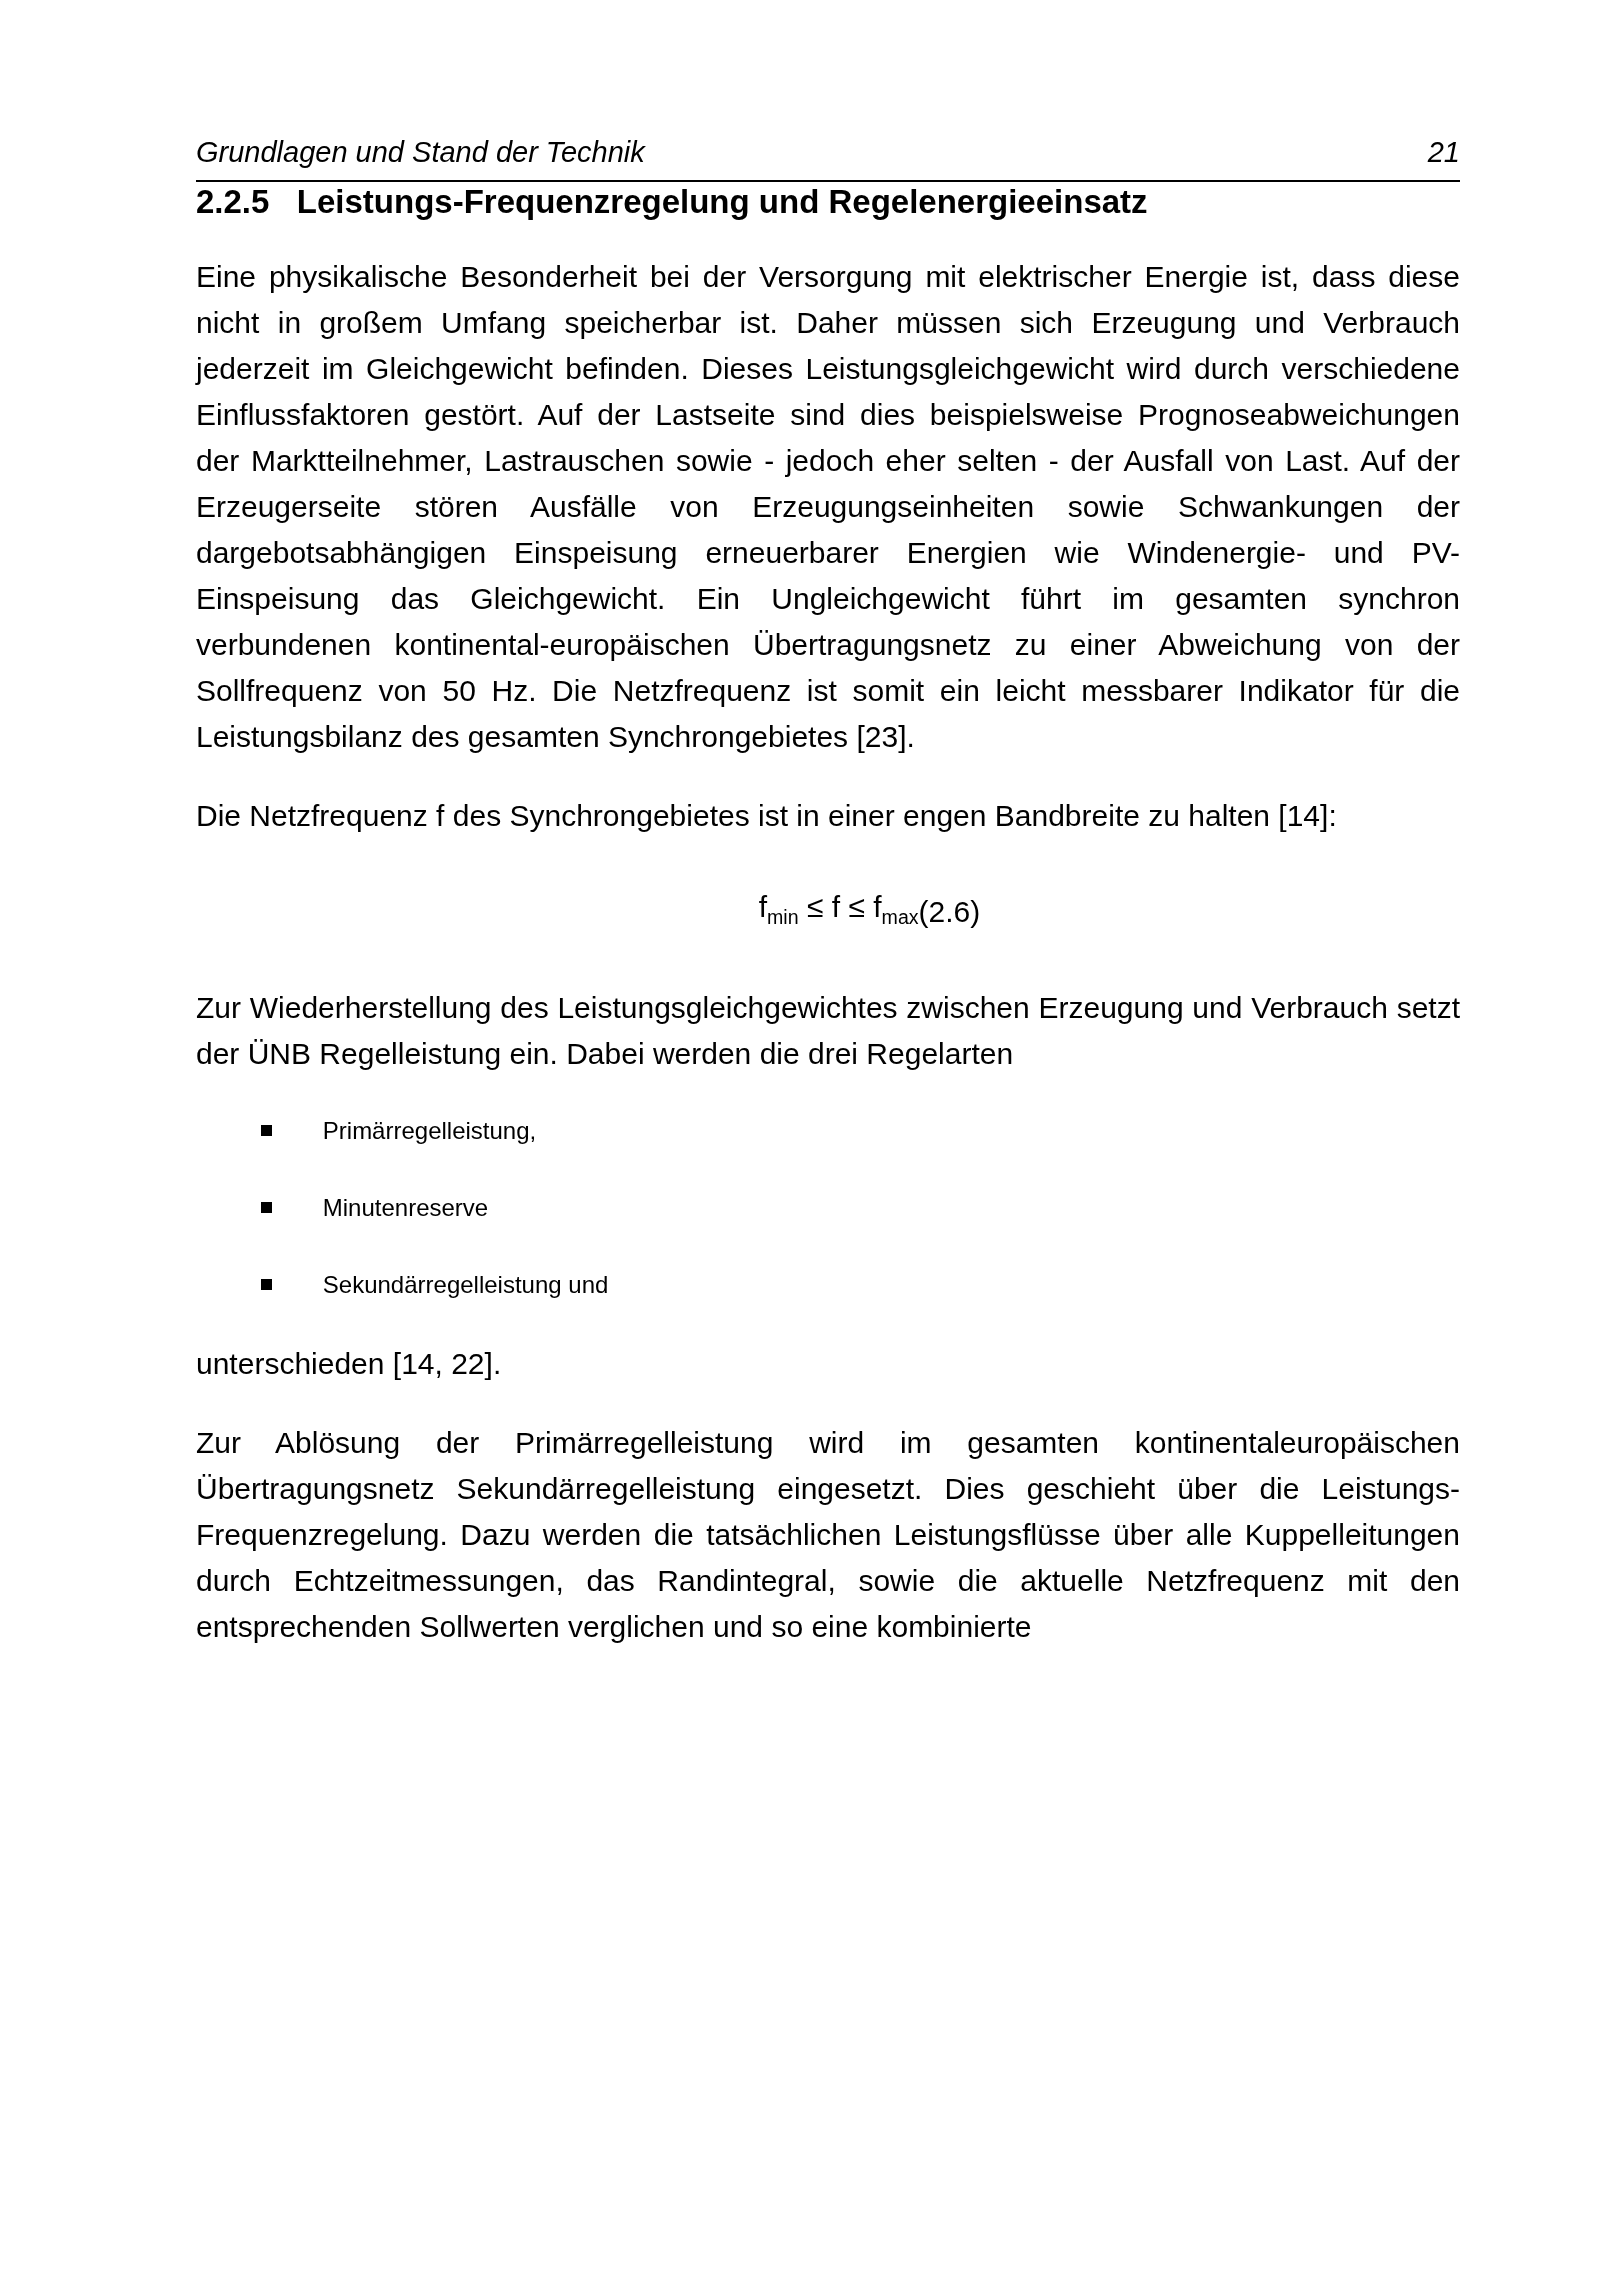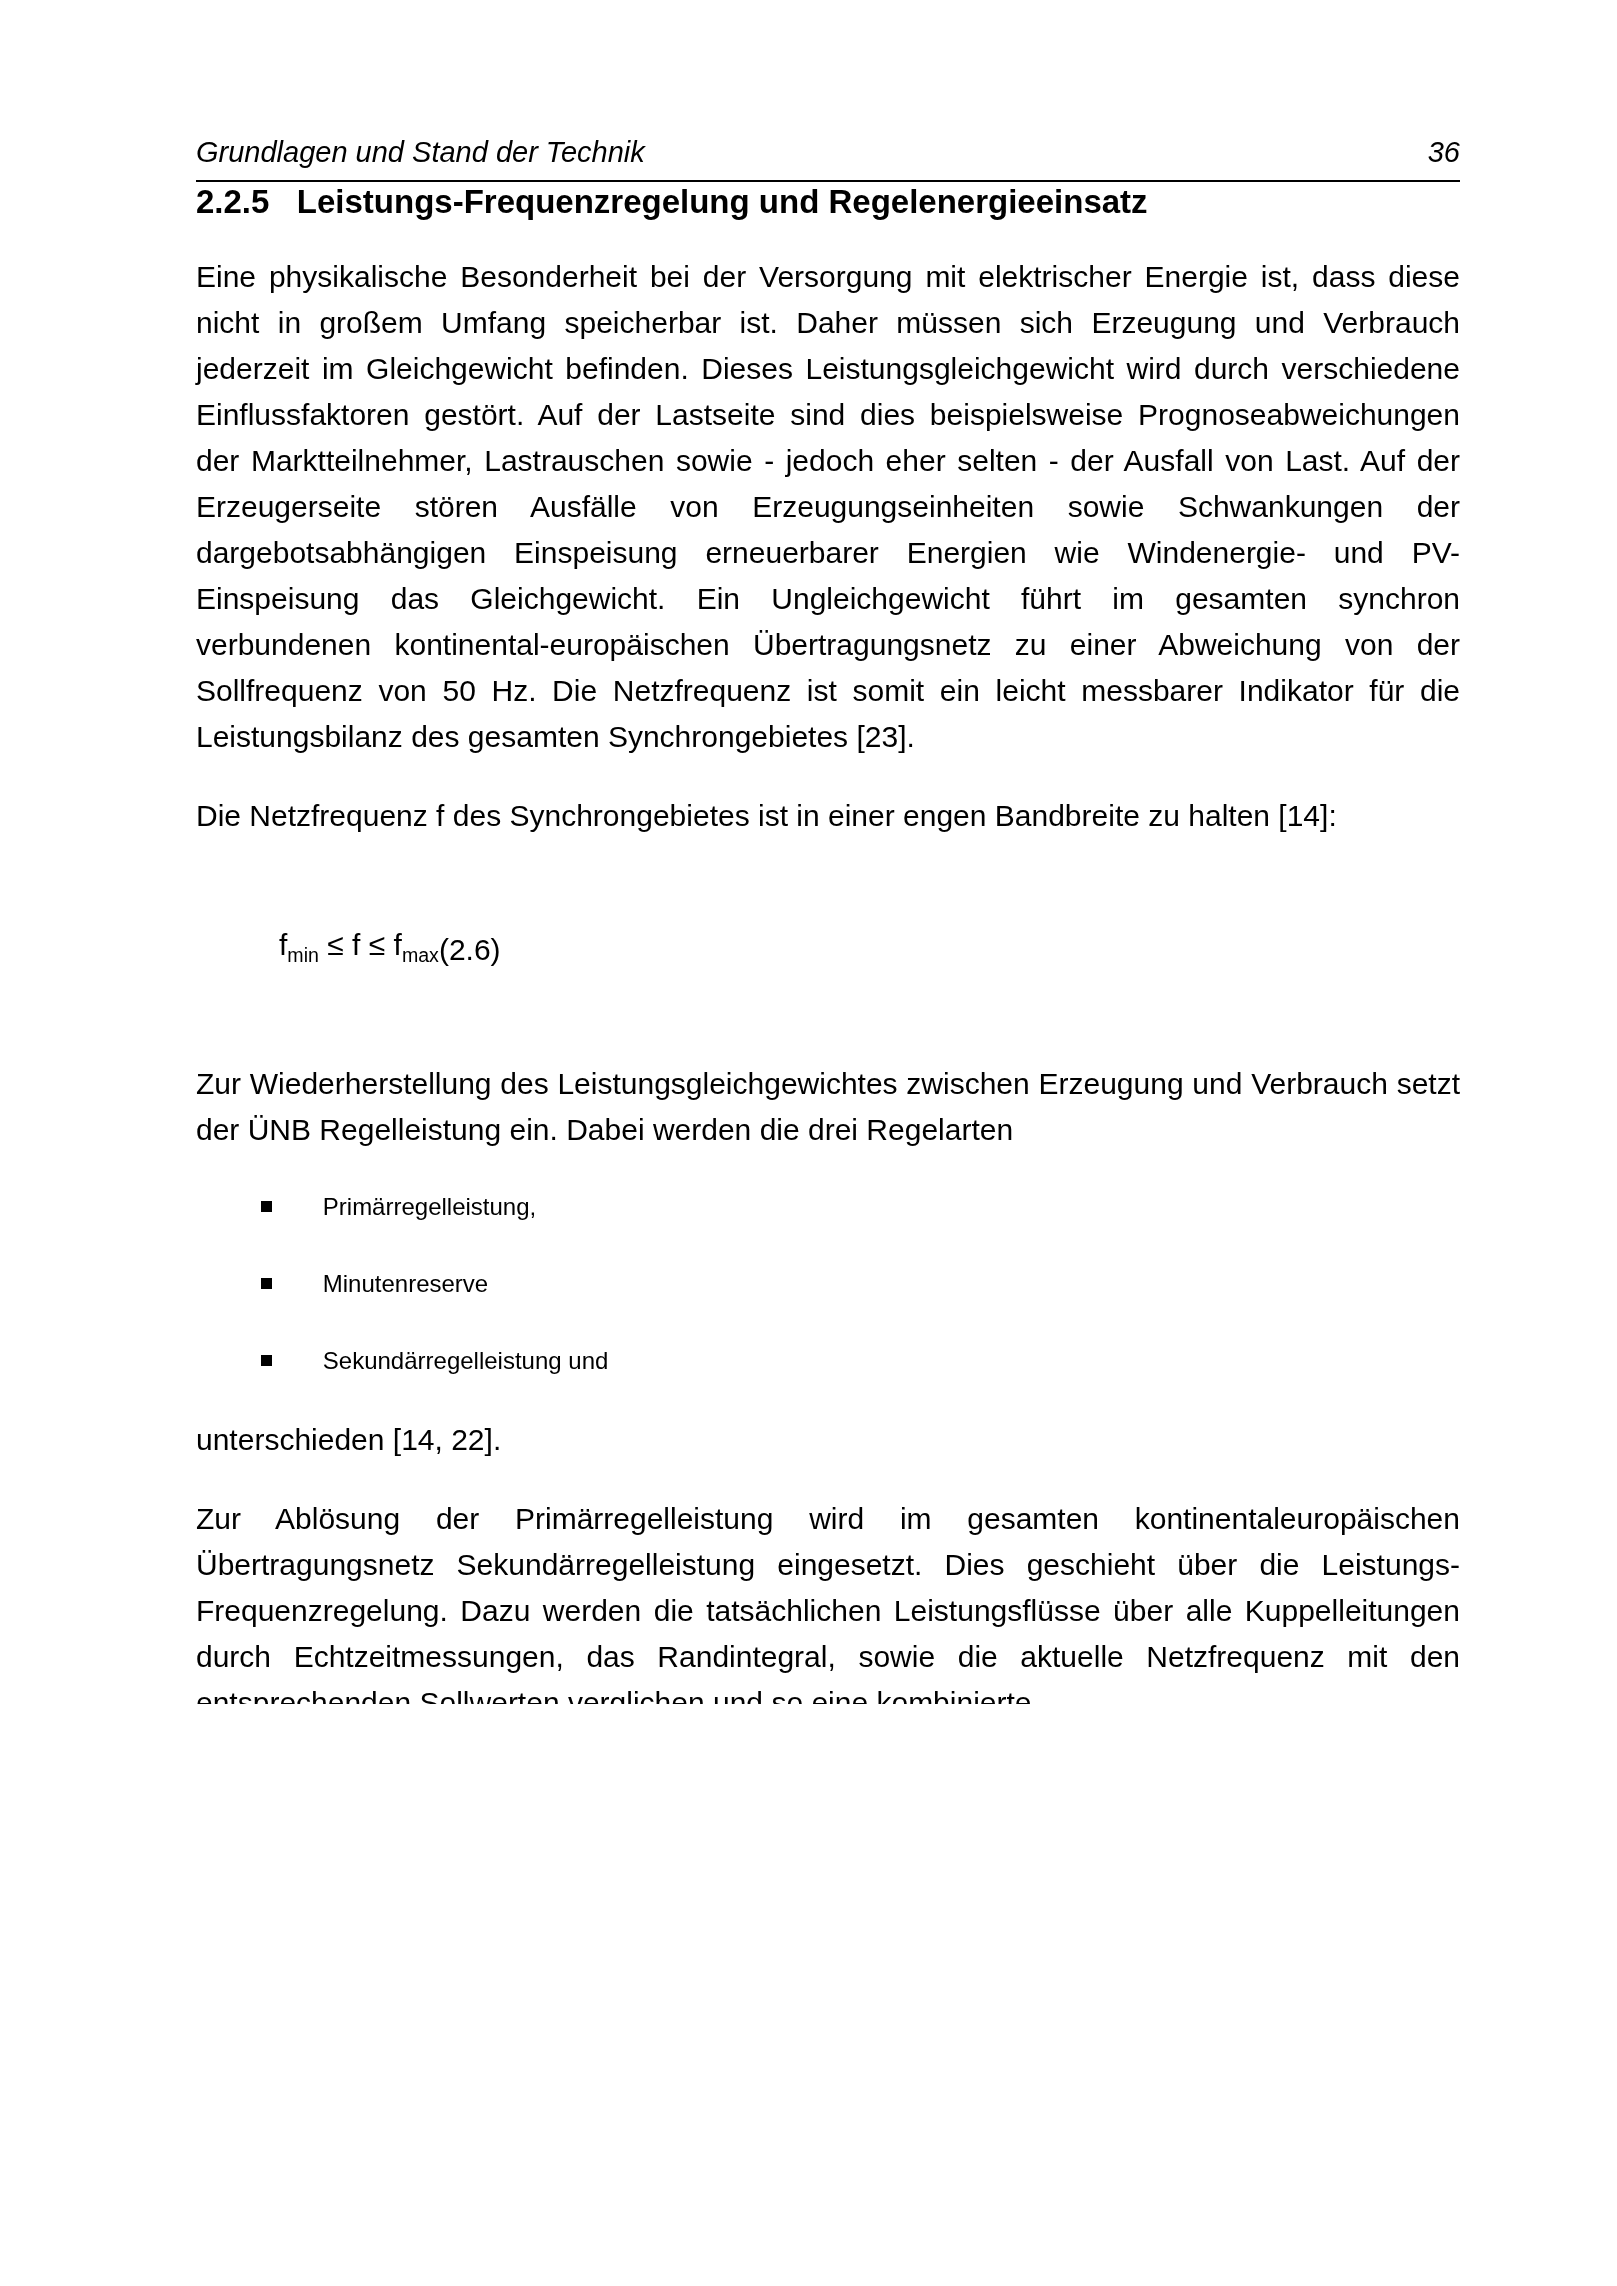--- a/index.html
+++ b/index.html
@@ -36,23 +36,23 @@
     line-height: 39px;
   }
   p.body-par {
     font-size: 30px;
     line-height: 46px;
     text-align: justify;
     margin: 33px 0 0 0;
   }
   .equation-row {
     display: flex;
-    justify-content: flex-start;
+    justify-content: center;
     align-items: center;
-    margin: 86px 0;
+    margin: 48px 0;
     font-size: 30px;
     line-height: 39px;
   }
   .equation-body {
     margin-left: 83px;
   }
   .equation-body sub {
     font-size: 19.6px;
   }
   .bullet-item {
@@ -71,21 +71,21 @@
     flex: none;
   }
 </style>
 </head>
 <body>
 
 <div class="page">
 
   <div class="running-header">
     <span>Grundlagen und Stand der Technik</span>
-    <span>36</span>
+    <span>21</span>
   </div>
 
   <div class="section-heading">
     <span>2.2.5</span>
     <span>Leistungs-Frequenzregelung und Regelenergieeinsatz</span>
   </div>
 
   <p class="body-par">Eine physikalische Besonderheit bei der Versorgung mit elektrischer Energie ist, dass diese nicht in großem Umfang speicherbar ist. Daher müssen sich Erzeugung und Verbrauch jederzeit im Gleichgewicht befinden. Dieses Leistungsgleichgewicht wird durch verschiedene Einflussfaktoren gestört. Auf der Lastseite sind dies beispielsweise Prognoseabweichungen der Marktteilnehmer, Lastrauschen sowie - jedoch eher selten - der Ausfall von Last. Auf der Erzeugerseite stören Ausfälle von Erzeugungseinheiten sowie Schwankungen der dargebotsabhängigen Einspeisung erneuerbarer Energien wie Windenergie- und PV-Einspeisung das Gleichgewicht. Ein Ungleichgewicht führt im gesamten synchron verbundenen kontinental-europäischen Übertragungsnetz zu einer Abweichung von der Sollfrequenz von 50 Hz. Die Netzfrequenz ist somit ein leicht messbarer Indikator für die Leistungsbilanz des gesamten Synchrongebietes [23].</p>
 
   <p class="body-par">Die Netzfrequenz f des Synchrongebietes ist in einer engen Bandbreite zu halten [14]:</p>

